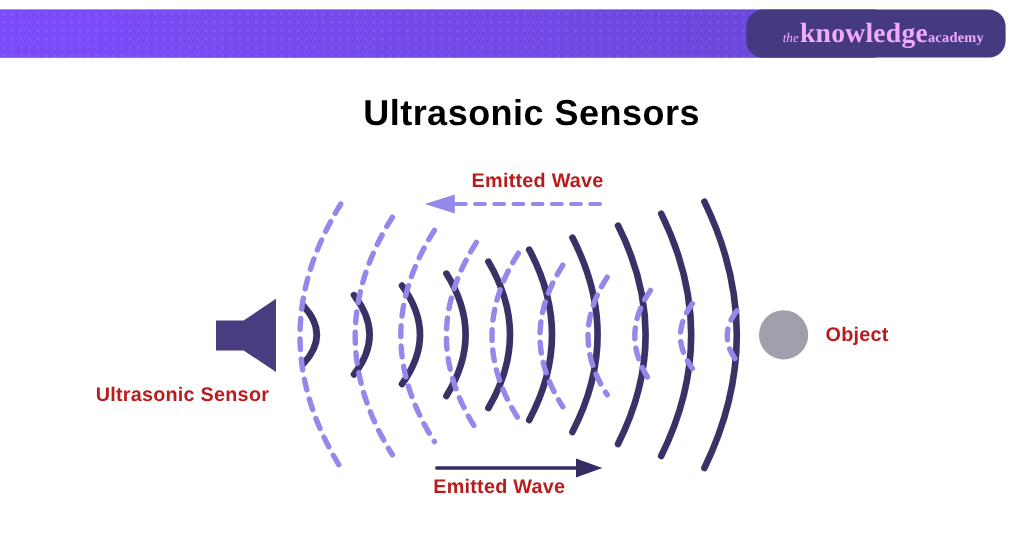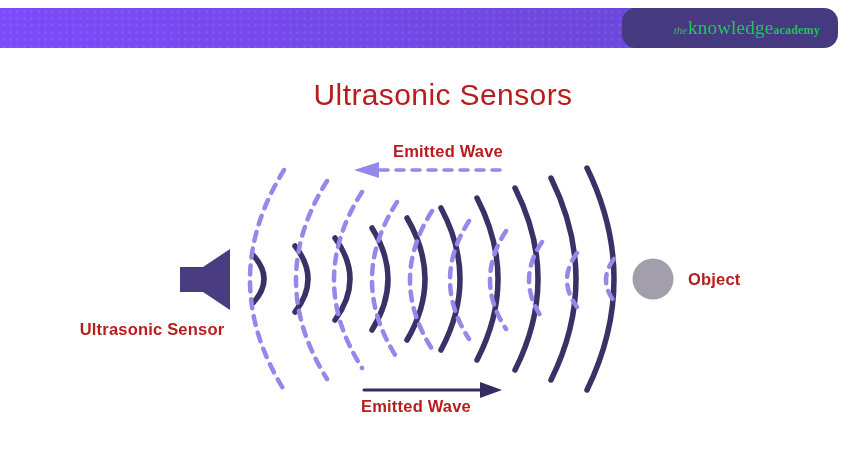--- a/index.html
+++ b/index.html
@@ -21,33 +21,33 @@
     background-image:radial-gradient(rgba(255,255,255,0.08) 1px, transparent 1.6px);
     background-size:7px 7px;
   }
   .logo-box{
     position:absolute;left:622px;top:8px;width:216px;height:40px;
     background:#453a80;border-radius:14px;
     display:flex;align-items:center;justify-content:flex-end;
     padding-right:18px;box-sizing:border-box;
   }
   .logo{
-    color:#22c55e;white-space:nowrap;
+    color:#f0abfc;white-space:nowrap;
     font-family:"Liberation Serif", serif;
     display:flex;align-items:baseline;
   }
   .logo .the{font-style:italic;font-size:11px;margin-right:1px;}
-  .logo .knowledge{font-size:19px;font-weight:400;letter-spacing:.2px;}
+  .logo .knowledge{font-size:23px;font-weight:700;letter-spacing:.2px;}
   .logo .academy{font-size:12px;font-weight:700;letter-spacing:.2px;}
   
   .page-title{
     position:absolute;left:0;right:0;top:78px;
     text-align:center;
-    font-size:30px;font-weight:400;letter-spacing:.4px;
-    color:#b91c1c;
+    font-size:30px;font-weight:700;letter-spacing:.4px;
+    color:#000000;
     margin-left:36px;
   }
   
   .diagram-label{
     position:absolute;
     font-size:16.5px;font-weight:600;letter-spacing:.2px;
     color:#b91c1c;text-align:center;width:200px;
   }
   .lbl-wave-top{left:348px;top:142px;}
   .lbl-wave-bottom{left:316px;top:397px;}

